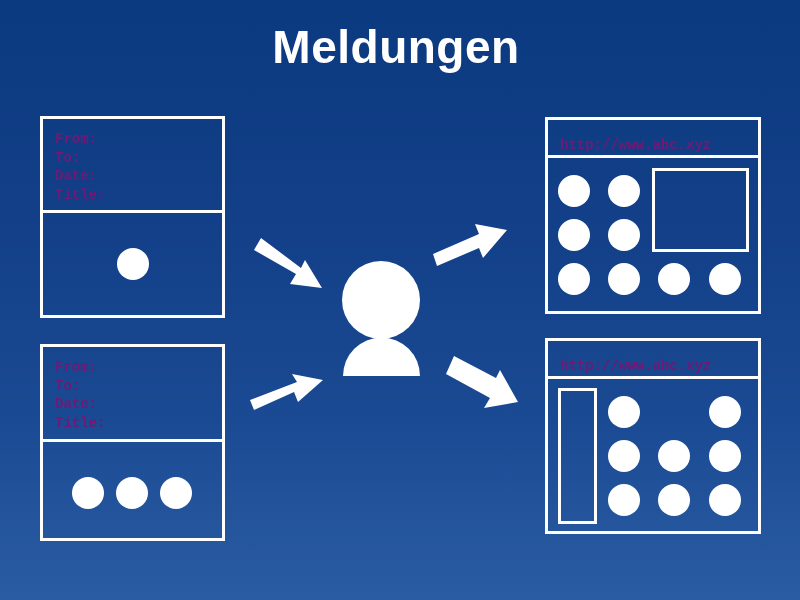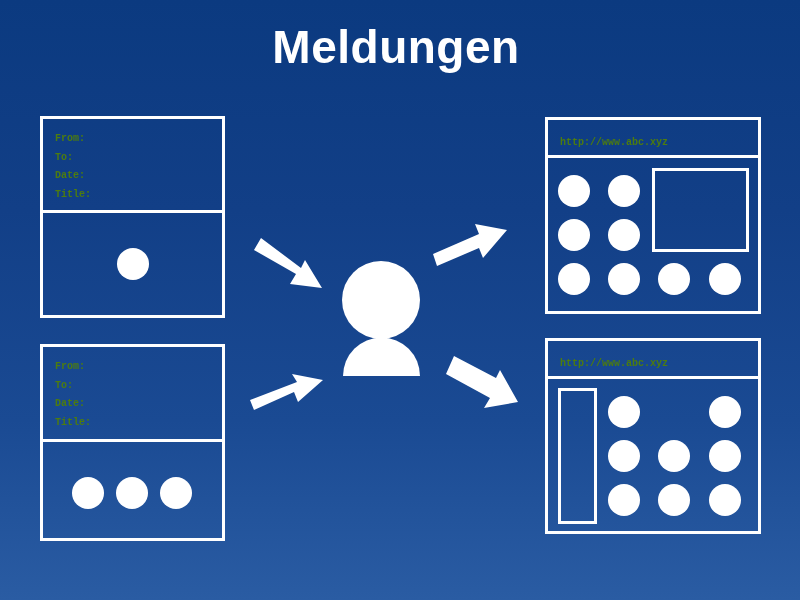--- a/index.html
+++ b/index.html
@@ -7,21 +7,21 @@
     width:800px; height:600px; overflow:hidden; position:relative;
     background: linear-gradient(180deg, #0b3a80 0%, #123f87 35%, #1a4a93 70%, #2a5ca3 100%);
     font-family: "Liberation Sans", sans-serif;
   }
   .title {
     position:absolute; left:0; top:20px; width:792px; text-align:center;
     color:#fff; font-weight:bold; font-size:46px; letter-spacing:0.5px;
   }
   .box { position:absolute; border:3px solid #fff; box-sizing:border-box; }
   .divider { position:absolute; left:0; right:0; height:3px; background:#fff; }
-  .mono { font-family:"Liberation Mono", "DejaVu Sans Mono", monospace; color:#4d7c0f; font-weight:bold; font-size:10px; }
+  .mono { font-family:"Liberation Mono", "DejaVu Sans Mono", monospace; color:#701a75; font-weight:bold; font-size:14px; }
   .hdr-lines { position:absolute; left:12px; top:11px; line-height:18.5px; }
   .dot { position:absolute; width:32px; height:32px; border-radius:50%; background:#fff; }
   .url { position:absolute; left:12px; top:17px; }
   .arrow { position:absolute; }
 </style>
 </head>
 <body>
 
 <div class="title">Meldungen</div>
 

